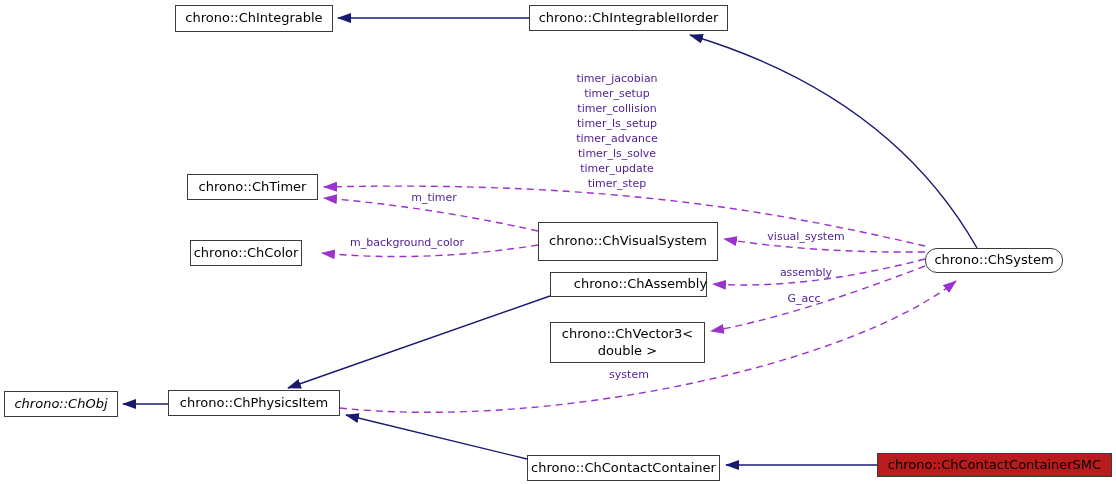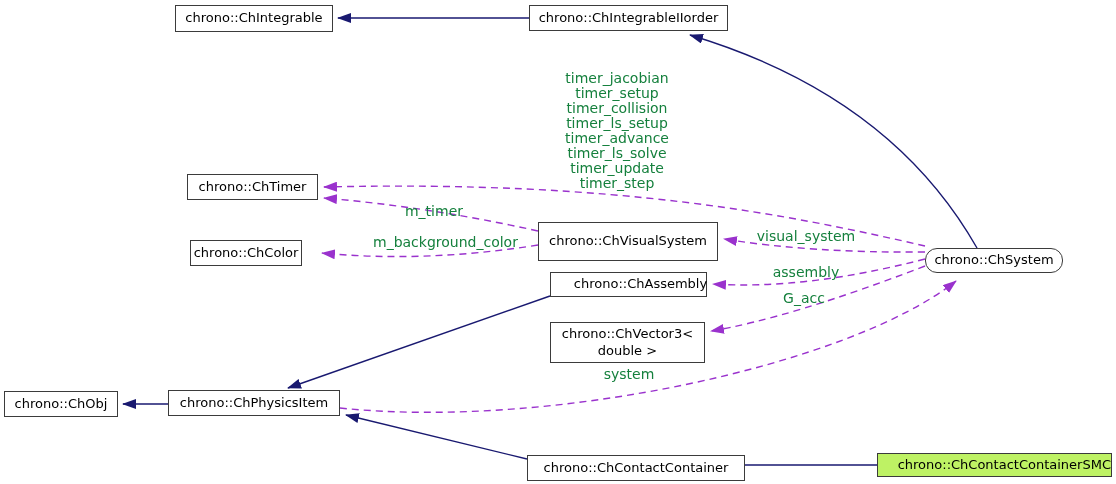--- a/index.html
+++ b/index.html
@@ -15,25 +15,25 @@
     position:absolute;
     box-sizing:border-box;
     background:#ffffff;
     border:1.5px solid #3b3b3b;
     display:flex;align-items:center;justify-content:center;
     font-size:13px;color:#000;
     white-space:nowrap;
     text-align:center;
     line-height:1.25;
   }
-  .node.current{background:#bef264;justify-content:flex-end;}
+  .node.current{background:#b91c1c;}
   .node .multiline{white-space:normal;}
   .edge-label{
     position:absolute;
-    font-size:14px;color:#15803d;
+    font-size:11px;color:#4c1d95;
     text-align:center;
     line-height:15px;
     white-space:nowrap;
   }
 </style>
 </head>
 <body>
 
 <svg id="edge-layer" viewBox="0 0 1116 484" xmlns="http://www.w3.org/2000/svg">
   <defs>
@@ -85,29 +85,29 @@
   <span>chrono::ChAssembly</span>
 </div>
 
 <div class="node" style="left:550px;top:322px;width:155px;height:41px;">
   <span class="multiline">
     <span>chrono::ChVector3&lt;</span><br>
     <span>double &gt;</span>
   </span>
 </div>
 
-<div class="node" style="left:4px;top:391px;width:114px;height:26px;">
+<div class="node" style="left:4px;top:391px;width:114px;height:26px;font-style:italic;">
   <span>chrono::ChObj</span>
 </div>
 
 <div class="node" style="left:168px;top:390px;width:172px;height:26px;">
   <span>chrono::ChPhysicsItem</span>
 </div>
 
-<div class="node" style="left:527px;top:455px;width:218px;height:26px;">
+<div class="node" style="left:527px;top:455px;width:193px;height:26px;">
   <span>chrono::ChContactContainer</span>
 </div>
 
 <div class="node current" style="left:877px;top:453px;width:235px;height:24px;">
   <span>chrono::ChContactContainerSMC</span>
 </div>
 
 <div class="node" style="left:925px;top:248px;width:138px;height:25px;border-radius:12px;">
   <span>chrono::ChSystem</span>
 </div>
@@ -116,23 +116,23 @@
   <div>timer_jacobian</div>
   <div>timer_setup</div>
   <div>timer_collision</div>
   <div>timer_ls_setup</div>
   <div>timer_advance</div>
   <div>timer_ls_solve</div>
   <div>timer_update</div>
   <div>timer_step</div>
 </div>
 
-<div class="edge-label" style="left:394px;top:204px;width:80px;">m_timer</div>
+<div class="edge-label" style="left:394px;top:190px;width:80px;">m_timer</div>
 
-<div class="edge-label" style="left:373px;top:235px;width:126px;">m_background_color</div>
+<div class="edge-label" style="left:344px;top:235px;width:126px;">m_background_color</div>
 
 <div class="edge-label" style="left:756px;top:229px;width:100px;">visual_system</div>
 
 <div class="edge-label" style="left:766px;top:265px;width:80px;">assembly</div>
 
 <div class="edge-label" style="left:774px;top:291px;width:60px;">G_acc</div>
 
 <div class="edge-label" style="left:599px;top:367px;width:60px;">system</div>
 
 </body></html>

